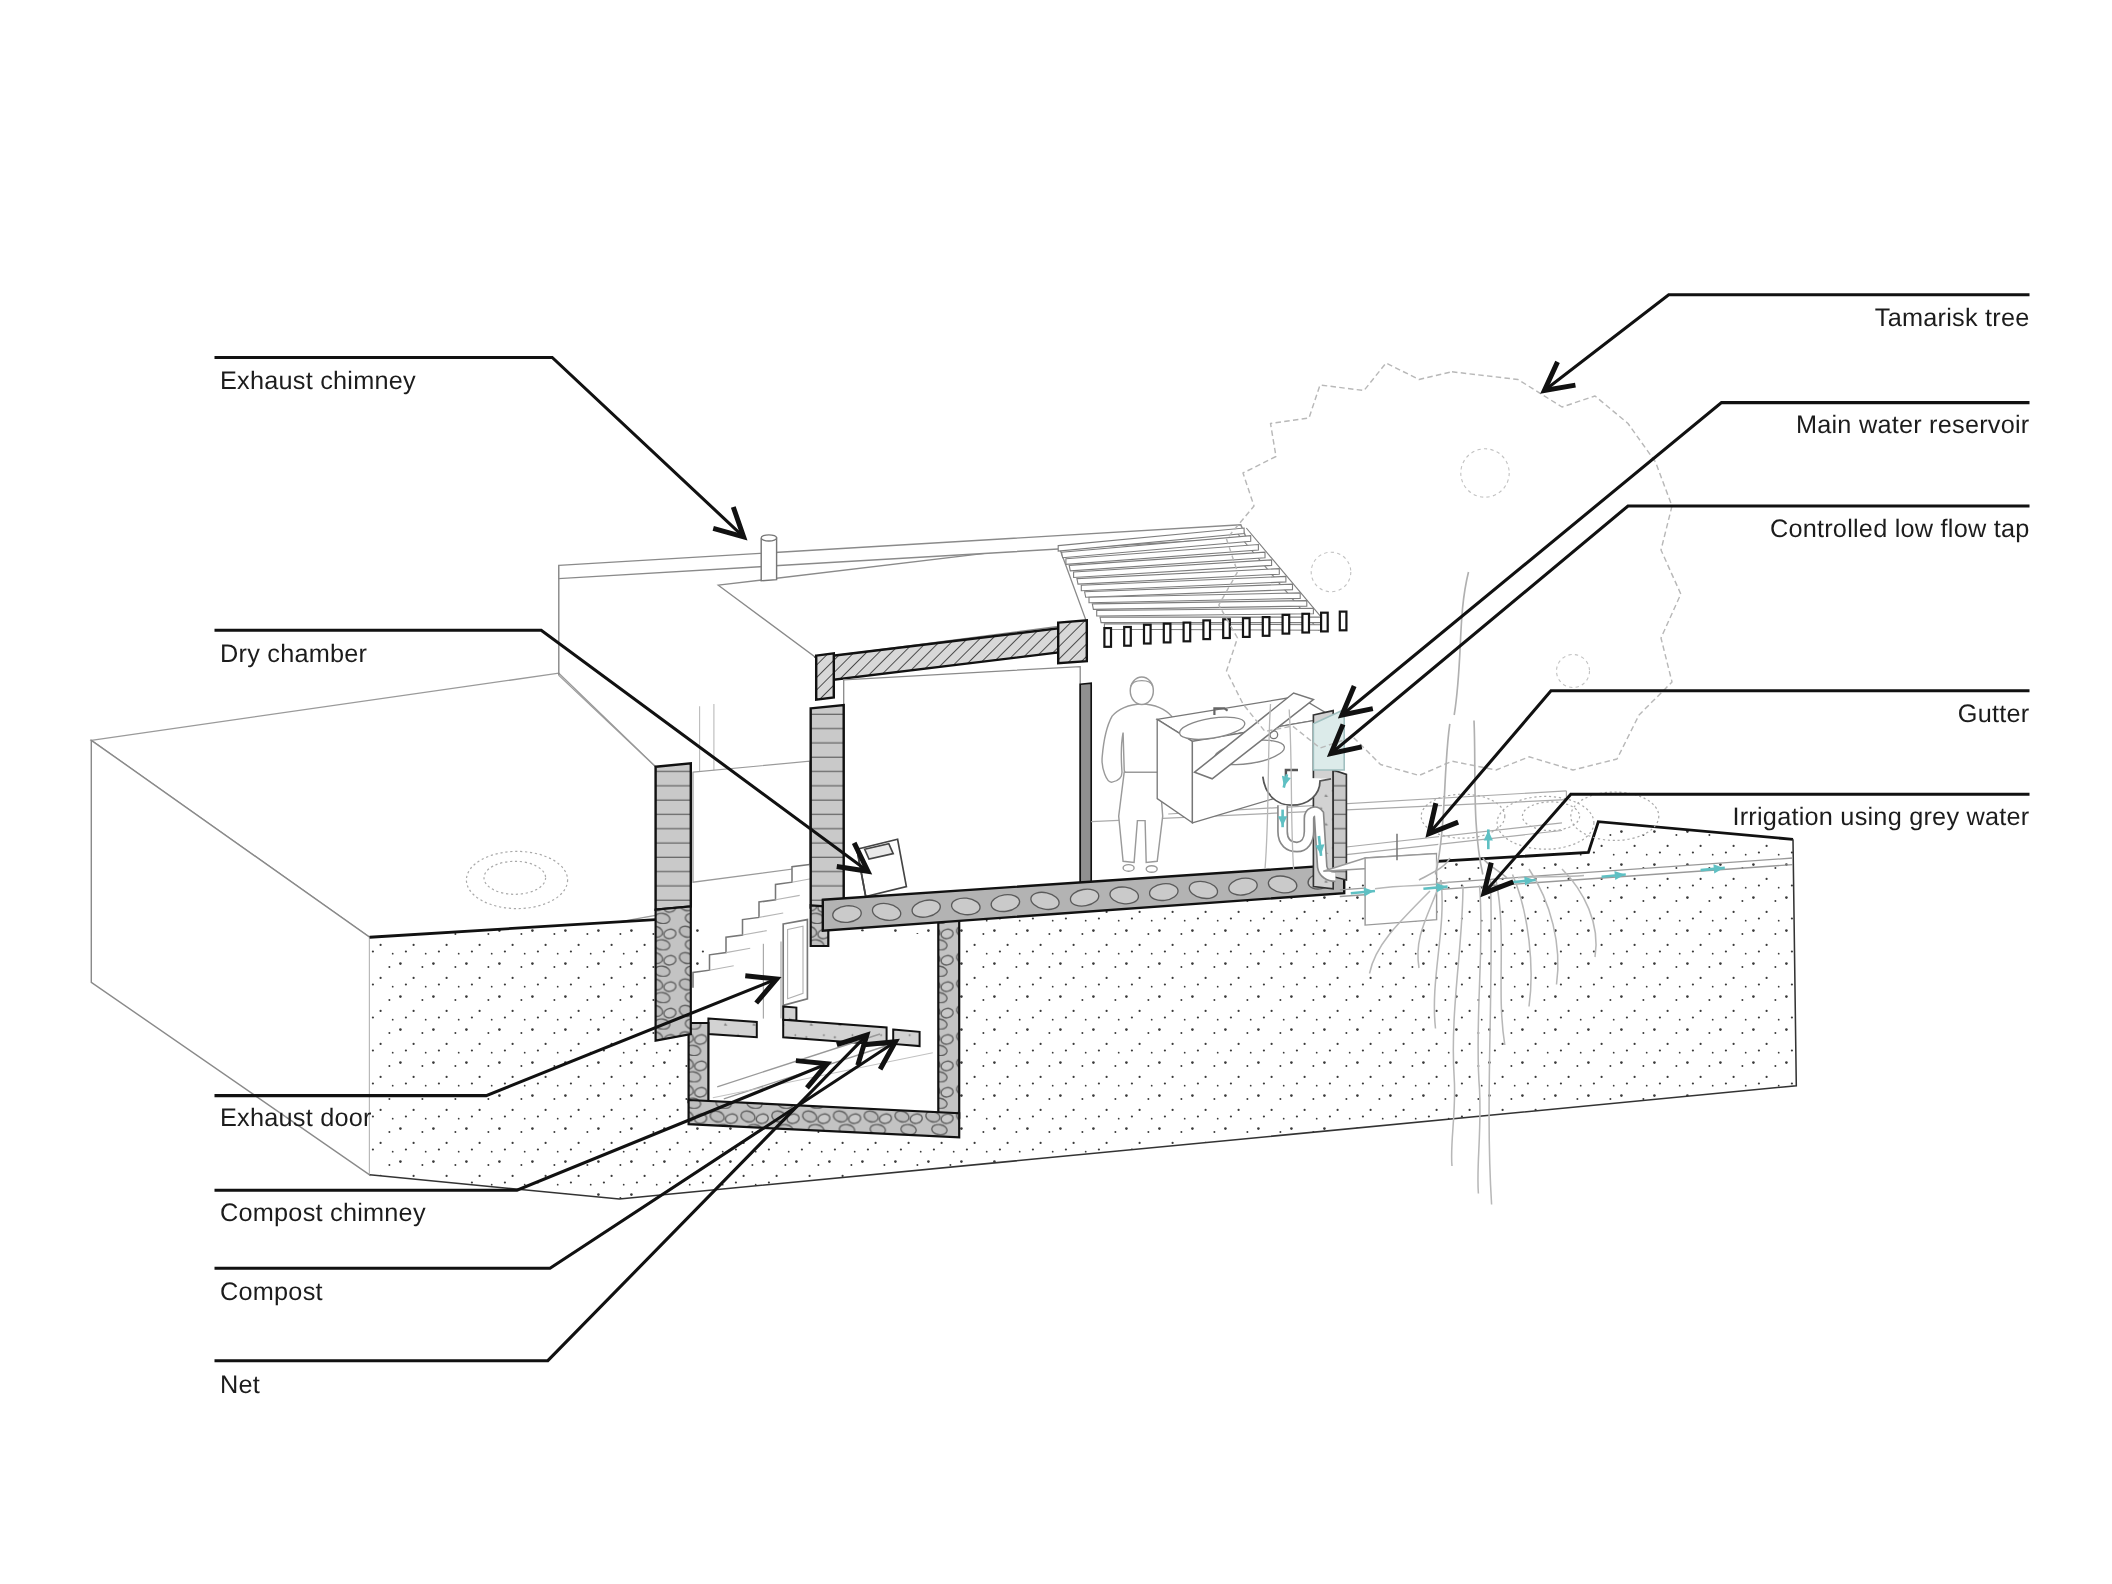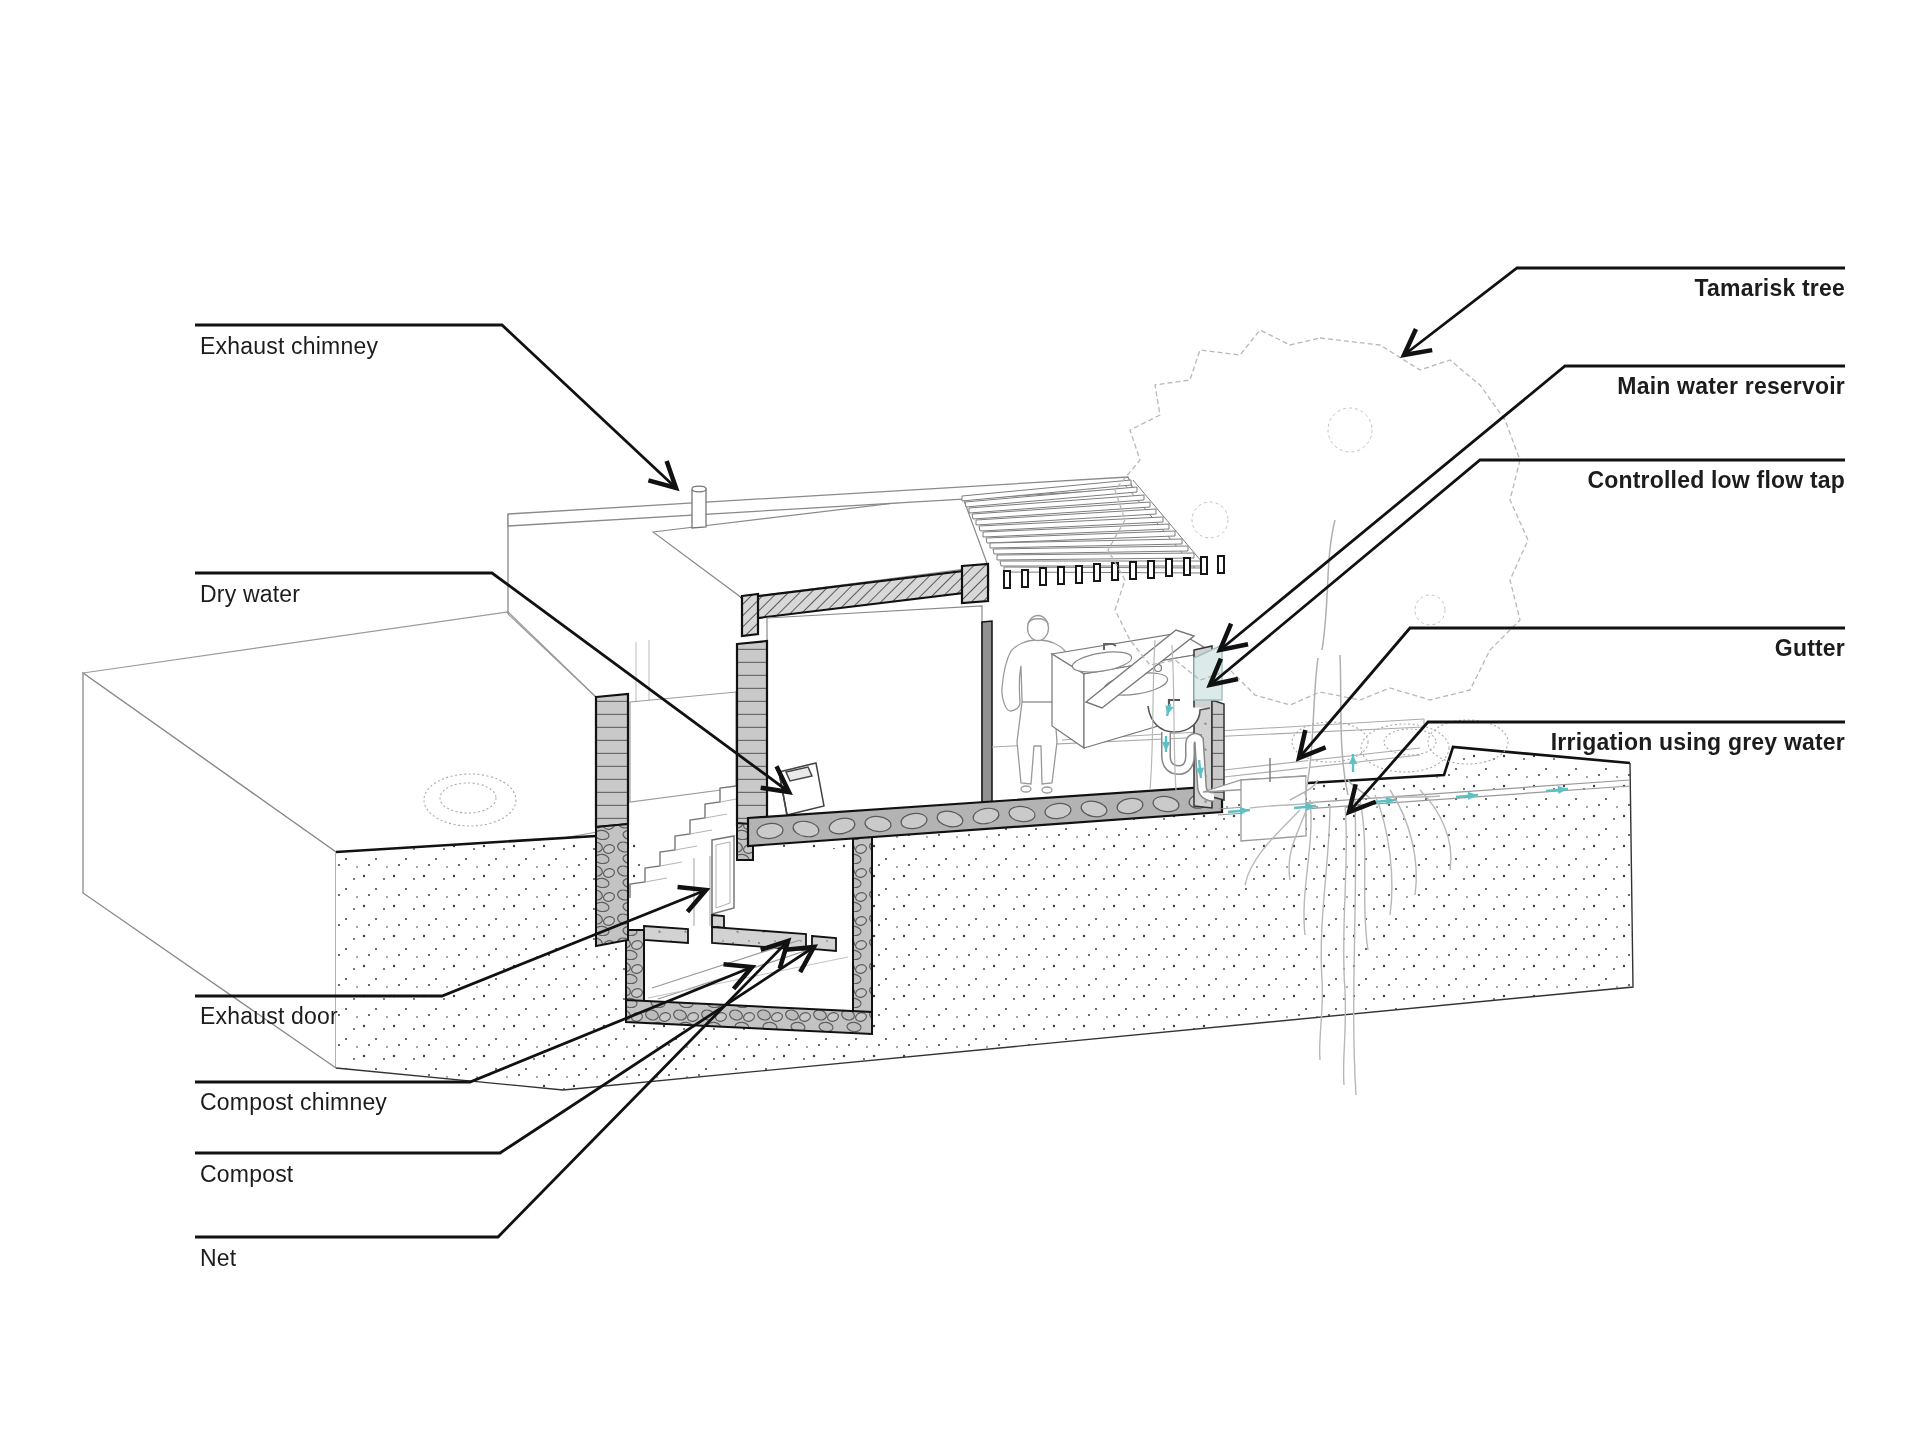--- a/index.html
+++ b/index.html
@@ -1,20 +1,20 @@
 <!DOCTYPE html>
 <html><head>
 <meta charset="utf-8">
 <style>
   html,body{margin:0;padding:0;background:#ffffff;}
   .canvas{position:relative;width:1920px;height:1440px;background:#fff;overflow:hidden;
           font-family:"Liberation Sans", sans-serif;}
   .drawing{position:absolute;left:0;top:0;}
   .lbl{position:absolute;font-size:23px;color:#1c1c1c;letter-spacing:.2px;white-space:nowrap;line-height:1.1;text-align:center;}
-  .lbl.right{font-weight:bold;}
+  .lbl.right{}
 </style>
 </head>
 <body>
 
 <div class="canvas">
 
 <svg class="drawing" width="1920" height="1440" viewBox="0 0 1920 1440">
   <defs>
     <pattern id="stipple" width="30" height="30" patternUnits="userSpaceOnUse">
       <rect width="30" height="30" fill="#ffffff"></rect>
@@ -311,21 +311,21 @@
     <path d="M195,1237 L498,1237 L788,941" marker-end="url(#lead)"></path>
     <path d="M1845,268 L1517,268 L1404,355" marker-end="url(#lead)"></path>
     <path d="M1845,366 L1565,366 L1220,650" marker-end="url(#lead)"></path>
     <path d="M1845,460 L1480,460 L1210,685" marker-end="url(#lead)"></path>
     <path d="M1845,628 L1410,628 L1299,758" marker-end="url(#lead)"></path>
     <path d="M1845,722 L1428,722 L1349,812" marker-end="url(#lead)"></path>
   </g>
 </svg>
 
 <div class="lbl" style="left:200px;top:334px">Exhaust chimney</div>
-<div class="lbl" style="left:200px;top:582px">Dry water</div>
+<div class="lbl" style="left:200px;top:582px">Dry chamber</div>
 <div class="lbl" style="left:200px;top:1004px">Exhaust door</div>
 <div class="lbl" style="left:200px;top:1090px">Compost chimney</div>
 <div class="lbl" style="left:200px;top:1162px">Compost</div>
 <div class="lbl" style="left:200px;top:1246px">Net</div>
 <div class="lbl right" style="right:75px;top:276px">Tamarisk tree</div>
 <div class="lbl right" style="right:75px;top:374px">Main water reservoir</div>
 <div class="lbl right" style="right:75px;top:468px">Controlled low flow tap</div>
 <div class="lbl right" style="right:75px;top:636px">Gutter</div>
 <div class="lbl right" style="right:75px;top:730px">Irrigation using grey water</div>
 

